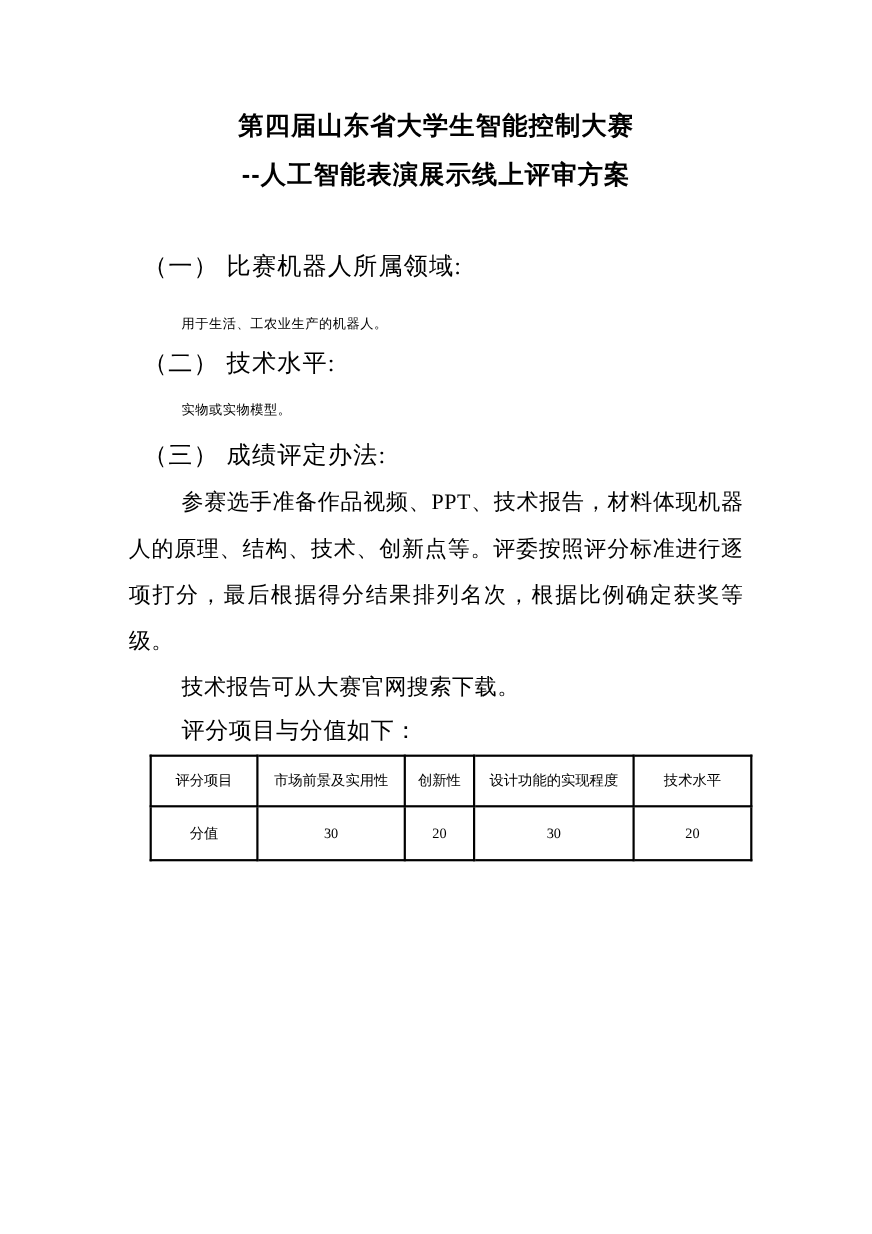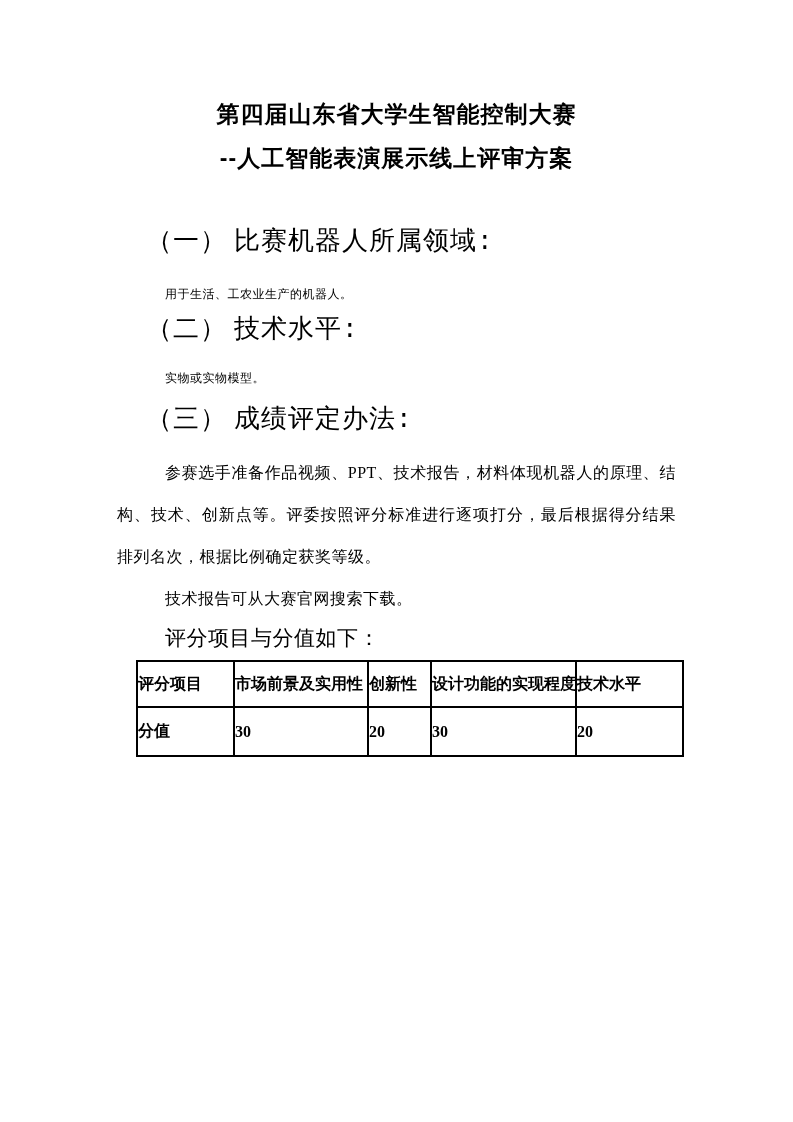--- a/index.html
+++ b/index.html
@@ -24,25 +24,25 @@
     font-size: 23px;
     line-height: 36px;
     text-align: center;
     margin: 0;
     letter-spacing: 1px;
   }
   .doc-title.line2 { margin-top: 8px; }
 
   
   .sec-heading {
-    font-family: Liberation Mono, monospace;
+    font-family: Liberation Serif, serif;
     font-weight: normal;
-    font-size: 26px;
+    font-size: 22px;
     line-height: 32px;
-    margin: 16px;
+    margin: 0;
     padding-left: 13px;
     letter-spacing: 1px;
   }
   .sec-num { margin-right: 7px; }
   .sec-heading.s1 { margin-top: 50px; }
   .sec-heading.s2 { margin-top: 4px; }
   .sec-heading.s3 { margin-top: 10px; }
 
   
   .body-line {
@@ -51,21 +51,21 @@
     line-height: 32px;
     margin: 0;
     padding-left: 48px;
     letter-spacing: 0.5px;
   }
   .body-line.b1 { margin-top: 20px; }
   .body-line.b2 { margin-top: 10px; }
 
   .para {
     font-family: "Liberation Serif", "DejaVu Serif", serif;
-    font-size: 16px;
+    font-size: 20px;
     line-height: 42px;
     text-align: justify;
     text-indent: 48px;
     margin: 0;
     letter-spacing: 0.5px;
   }
   .para.p1 { margin-top: 6px; }
   .para.p2 { margin-top: 0; text-align: left; }
 
   .table-caption {
@@ -81,25 +81,25 @@
   table.score-table {
     border-collapse: collapse;
     table-layout: fixed;
     width: 546px;
     margin: 4px 0 0 19px;
     font-family: "Liberation Serif", "DejaVu Serif", serif;
   }
   table.score-table th,
   table.score-table td {
     border: 2px solid #000000;
-    text-align: left;
+    text-align: center;
     vertical-align: middle;
     padding: 0;
-    font-size: 16px;
-    font-weight: bold;
+    font-size: 13px;
+    font-weight: normal;
     white-space: nowrap;
     overflow: hidden;
   }
   tr.header-row th { height: 44px; }
   tr.value-row td  { height: 47px; }
 </style>
 </head>
 <body>
 
 <div class="page">

